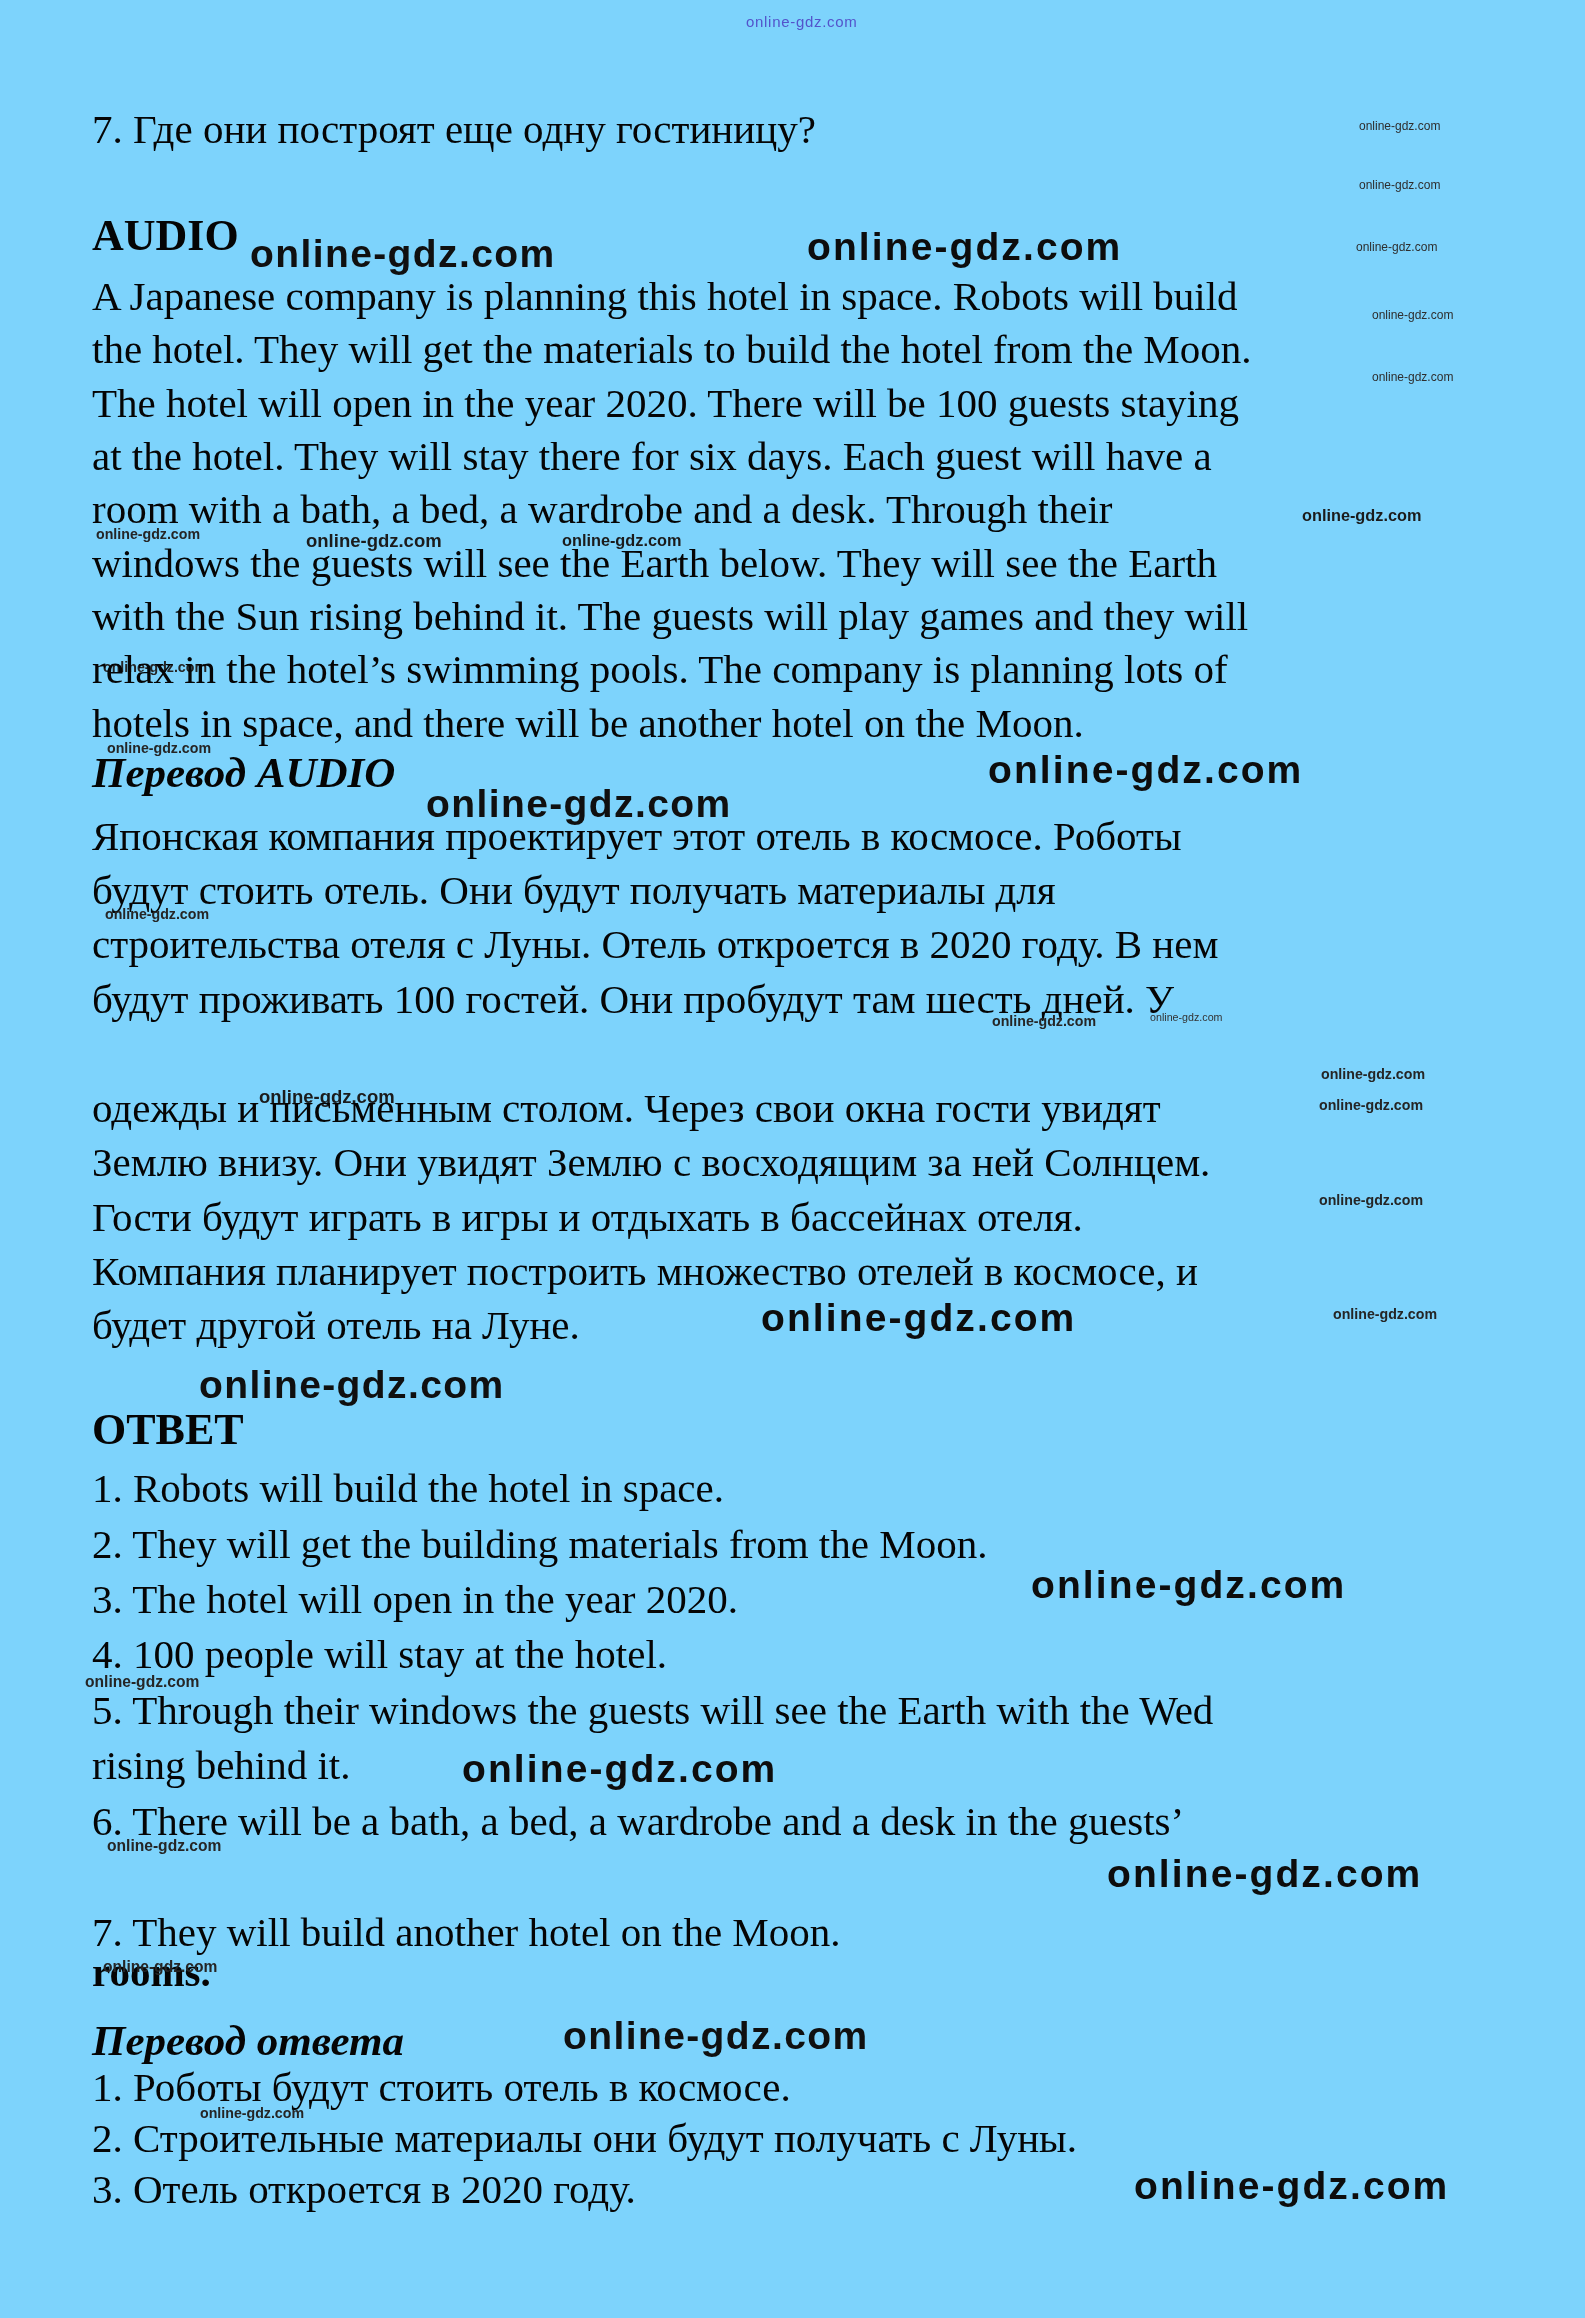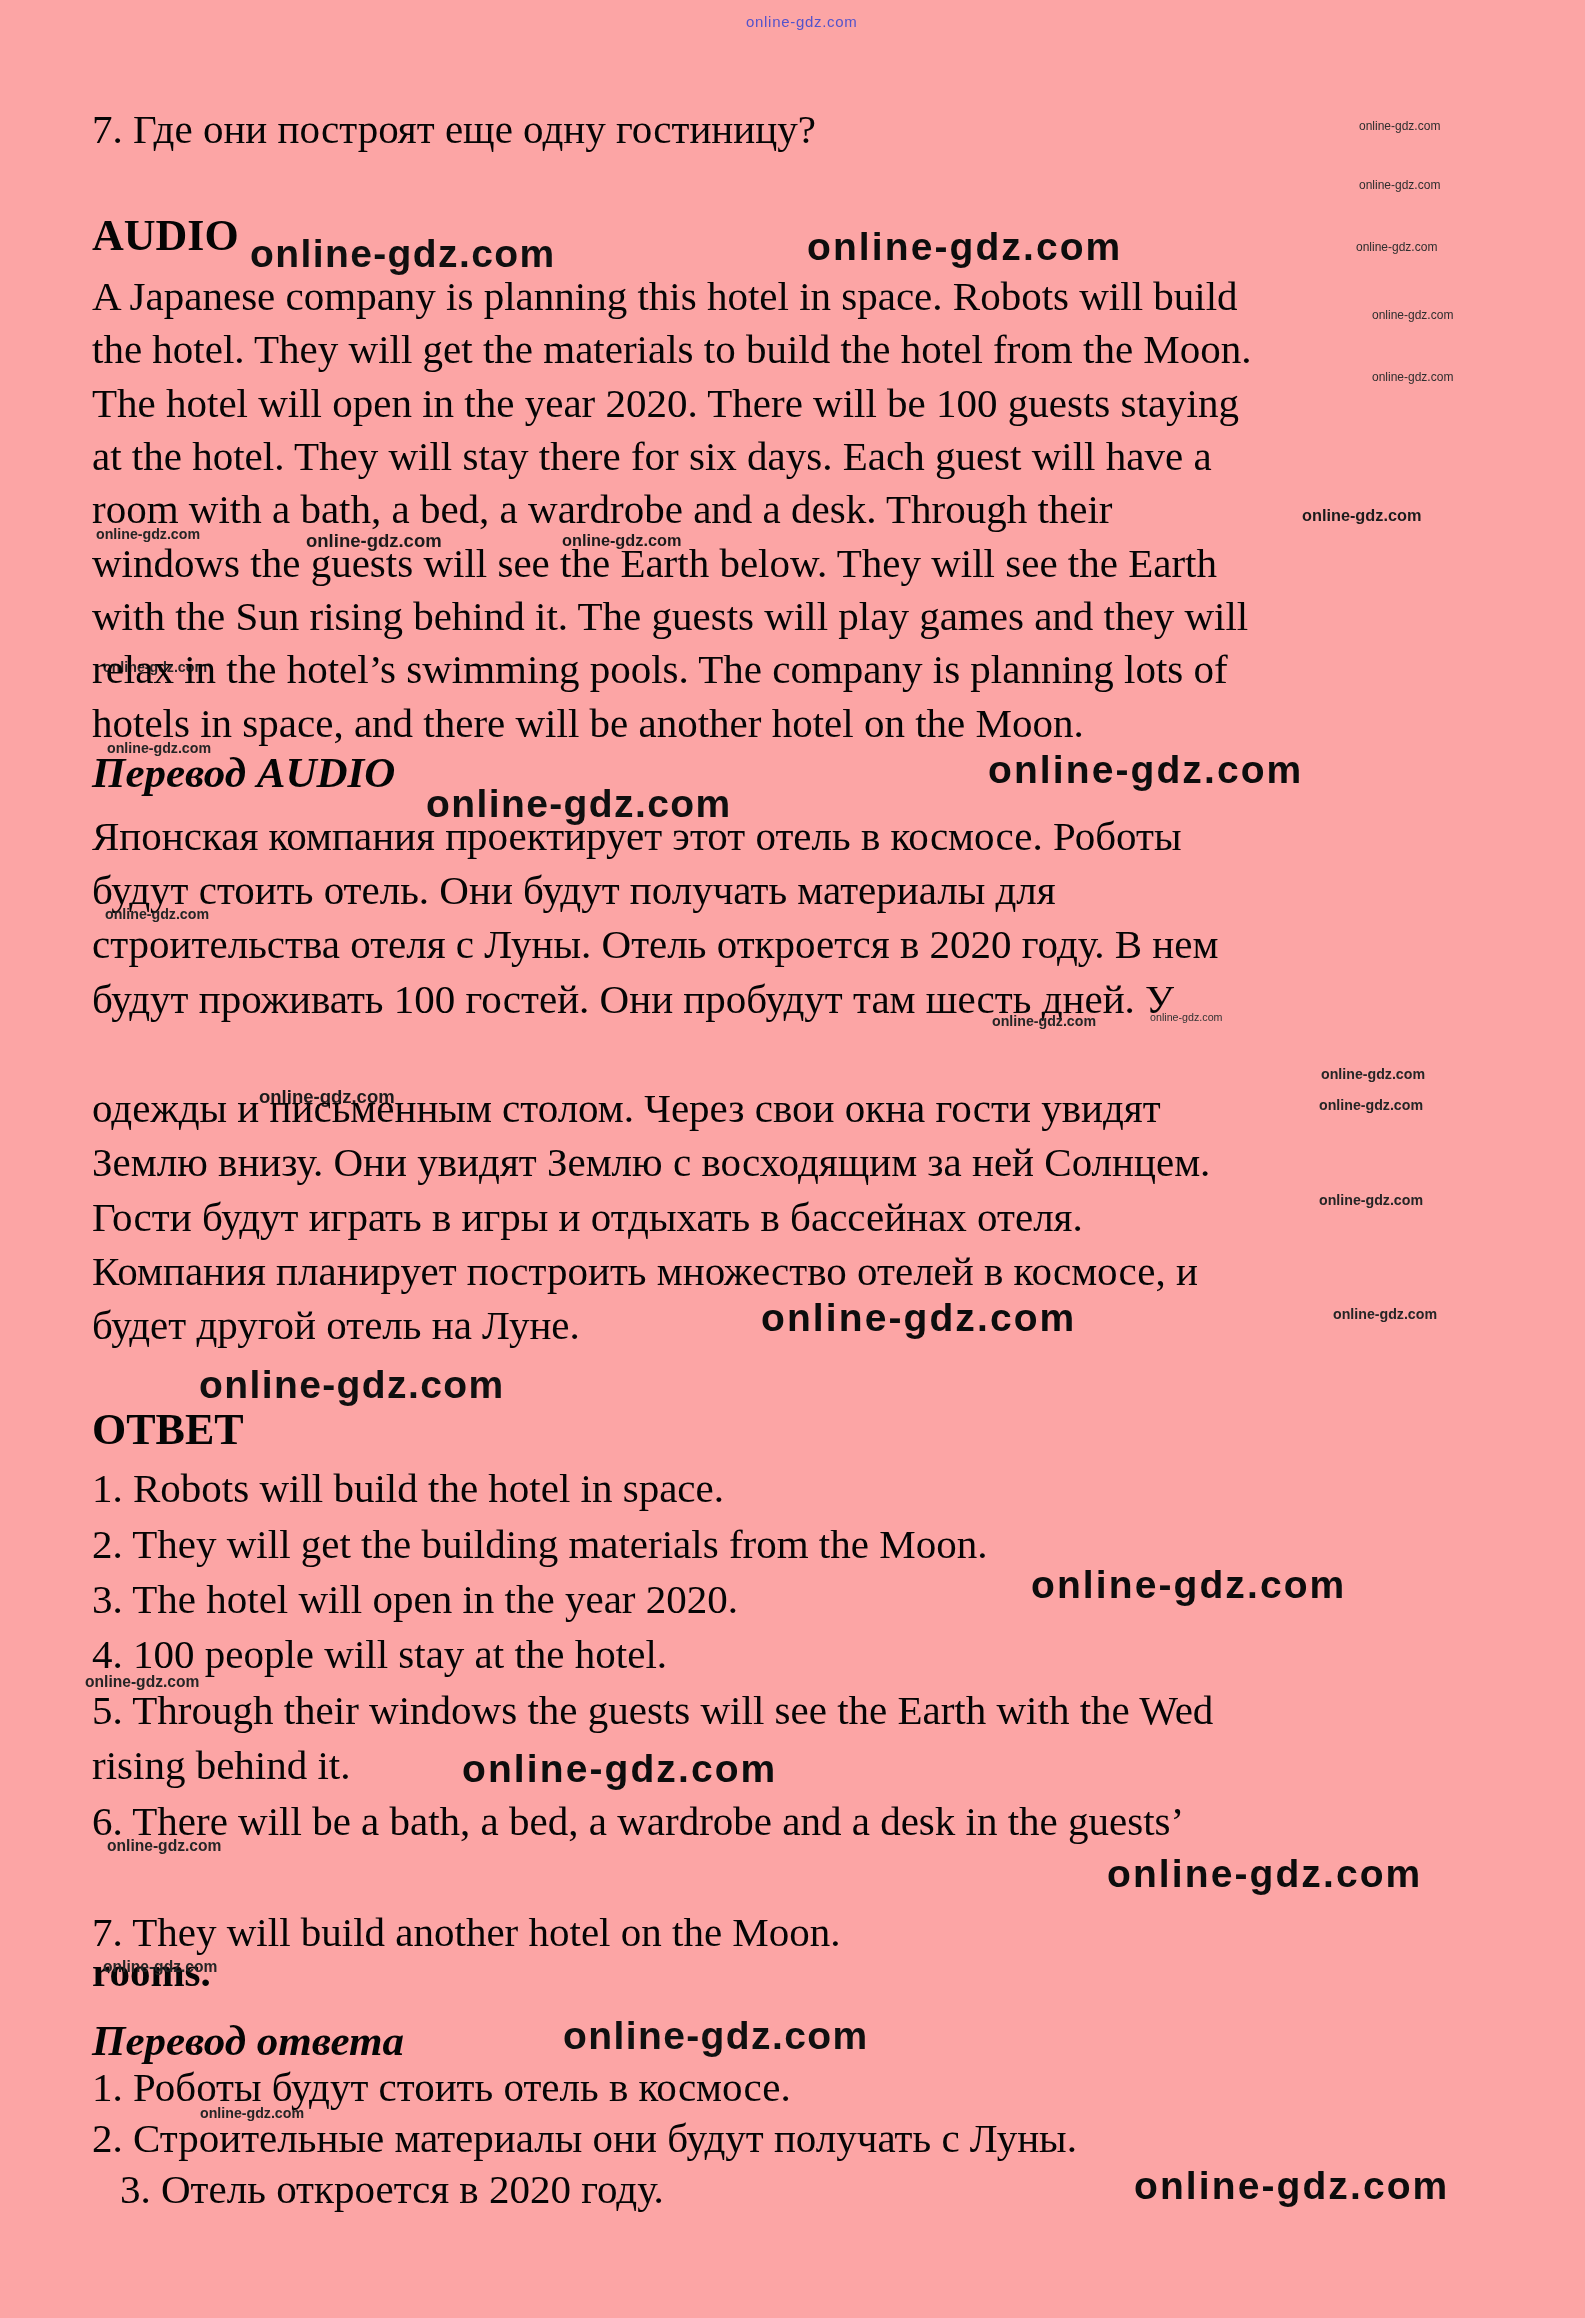--- a/index.html
+++ b/index.html
@@ -1,20 +1,20 @@
 <!DOCTYPE html>
 <html style="font-size:11.4px"><head>
 <meta charset="utf-8">
 <style>
   html,body{margin:0;padding:0;background:#ffffff;}
   #page{
     position:relative;
     width:1586px;
     height:2319px;
-    background:#fca5a5;
+    background:#7dd3fc;
     overflow:hidden;
     font-family:"Liberation Serif","DejaVu Serif",serif;
     color:#000000;
   }
   
   .t{
     position:absolute;
     left:92px;
     font-size:41px;
     line-height:43px;
@@ -133,17 +133,17 @@
   <div class="wm wm-big" style="left:1107px;top:1852px;">online-gdz.com</div>
   <div class="t" style="top:1911px;">7. They will build another hotel on the Moon.</div>
   <div class="wm wm-sm" style="left:103px;top:1958px;font-size:15.6px;">online-gdz.com</div>
 
   <div class="hi" style="top:2019px;">Перевод ответа</div>
   <div class="wm wm-big-reg" style="left:563px;top:2014px;">online-gdz.com</div>
 
   <div class="t" style="top:2066px;">1. Роботы будут стоить отель в космосе.</div>
   <div class="wm wm-sm" style="left:200px;top:2105px;">online-gdz.com</div>
   <div class="t" style="top:2117px;">2. Строительные материалы они будут получать с Луны.</div>
-  <div class="t" style="top:2168px;margin-left:28px;">3. Отель откроется в 2020 году.</div>
+  <div class="t" style="top:2168px;">3. Отель откроется в 2020 году.</div>
   <div class="wm wm-big" style="left:1134px;top:2164px;">online-gdz.com</div>
 
 </div>
 
 
 </body></html>

